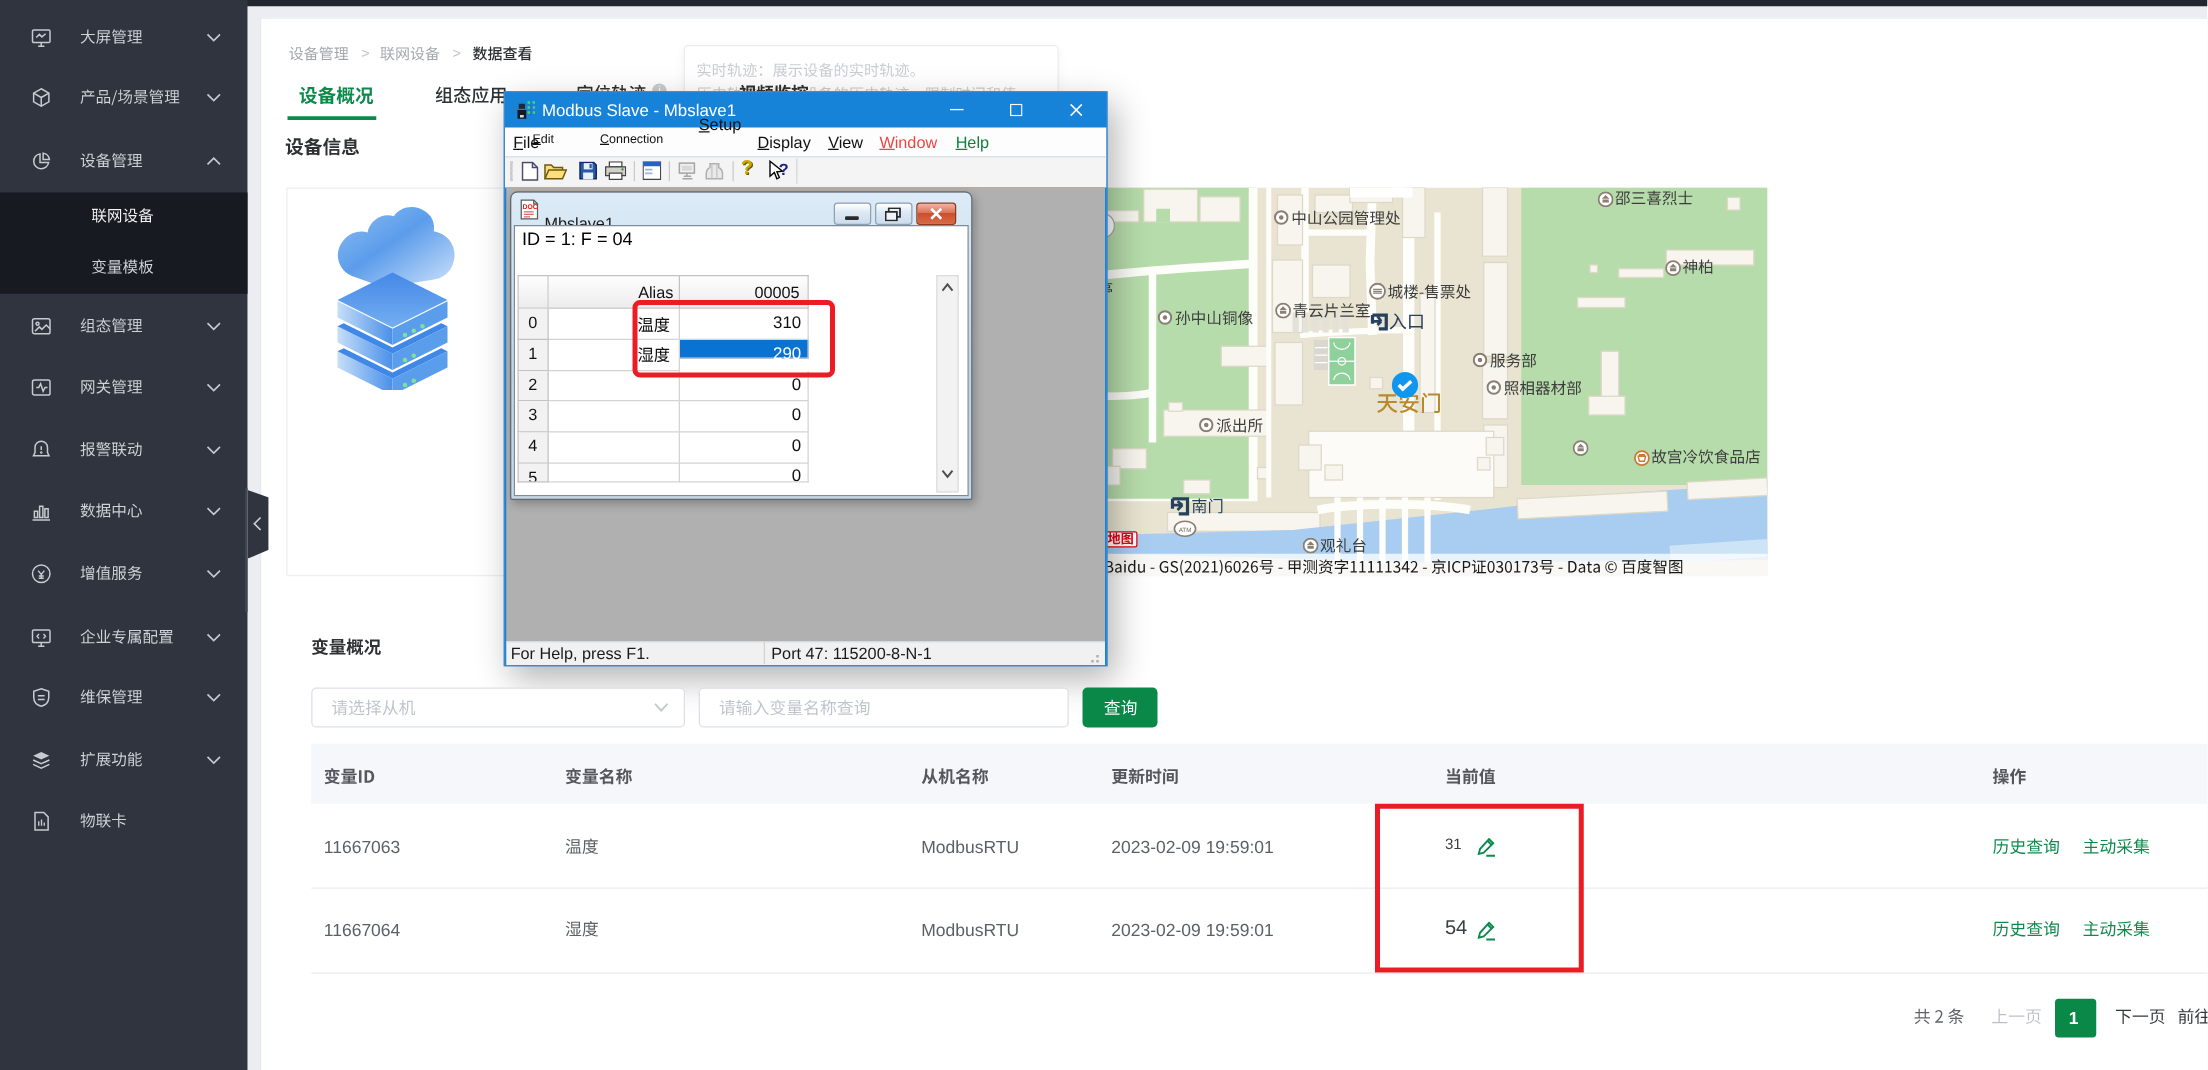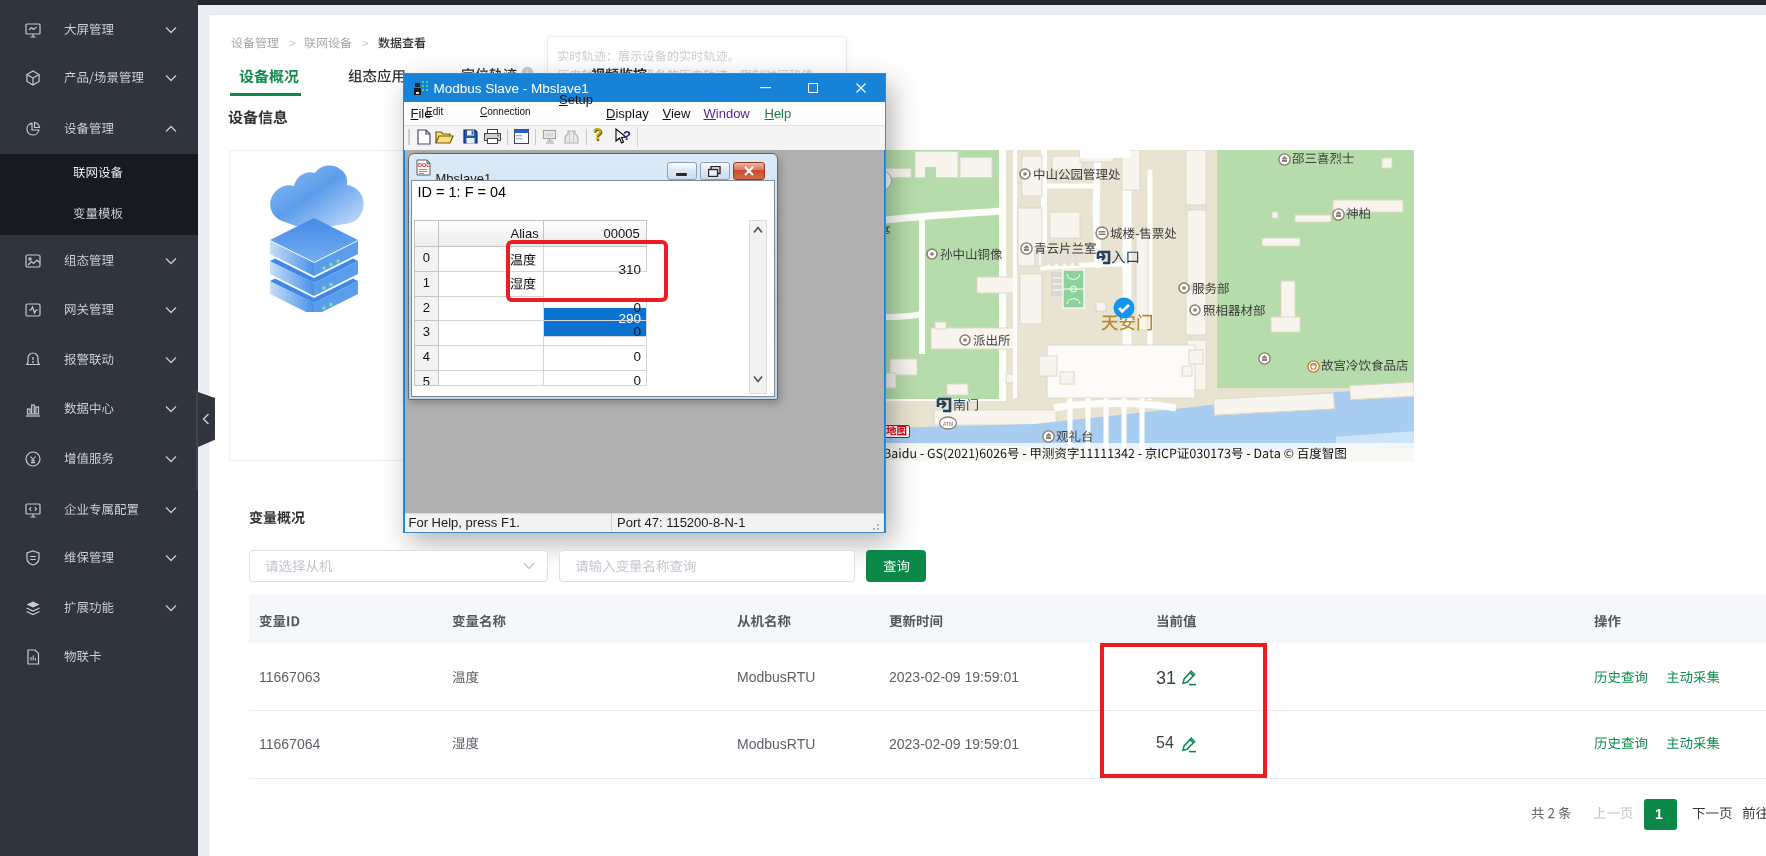--- a/index.html
+++ b/index.html
@@ -446,21 +446,21 @@
 <svg class="abs" style="left:855.5px;top:83px" width="10" height="10">
     <path d="M0.5 0.5 L9.5 9.5 M9.5 0.5 L0.5 9.5" stroke="#fff" stroke-width="1.2"></path>
   </svg>
 <div class="abs" style="left:403.5px;top:102px;width:481.5px;height:23px;background:#fdfdfd"></div>
 <div class="abs" style="left:410.5px;top:106px;font-size:13px;color:#111"><span style="text-decoration:underline">F</span>ile</div>
 <div class="abs" style="left:426px;top:106px;font-size:10px;color:#111"><span style="text-decoration:underline">E</span>dit</div>
 <div class="abs" style="left:480.0px;top:106px;font-size:10px;color:#111"><span style="text-decoration:underline">C</span>onnection</div>
 <div class="abs" style="left:559.0px;top:92px;font-size:13px;color:#111"><span style="text-decoration:underline">S</span>etup</div>
 <div class="abs" style="left:606.0px;top:106px;font-size:13px;color:#111"><span style="text-decoration:underline">D</span>isplay</div>
 <div class="abs" style="left:662.5px;top:106px;font-size:13px;color:#111"><span style="text-decoration:underline">V</span>iew</div>
-<div class="abs" style="left:703.5px;top:106px;font-size:13px;color:#4c1d95"><span style="text-decoration:underline">W</span>indow</div>
+<div class="abs" style="left:703.5px;top:106px;font-size:13px;color:#ef4444"><span style="text-decoration:underline">W</span>indow</div>
 <div class="abs" style="left:764.5px;top:106px;font-size:13px;color:#15803d"><span style="text-decoration:underline">H</span>elp</div>
 <div class="abs" style="left:403.5px;top:125px;width:481.5px;height:25px;background:#f4f4f4;border-top:1px solid #e2e2e2"></div>
 <div class="abs" style="left:407.5px;top:129px;width:1px;height:16px;background:#c9c9c9;border-right:2px dotted #cfcfcf"></div>
 <svg class="abs" style="left:416.5px;top:129px" width="14" height="16">
     <path d="M1 1 h8 l4 4 v10 h-12 z" fill="#fff" stroke="#4a4a6a" stroke-width="1.2"></path>
     <path d="M9 1 v4 h4" fill="none" stroke="#4a4a6a" stroke-width="1.2"></path>
   </svg>
 <svg class="abs" style="left:434.5px;top:130px" width="19" height="14">
     <path d="M1 13 V2 h5 l2 2 h7 v2" fill="#fede7b" stroke="#6a5a12" stroke-width="1.2"></path>
     <path d="M1 13 L4 6 h14 l-3 7 z" fill="#fede7b" stroke="#6a5a12" stroke-width="1.2"></path>
@@ -527,30 +527,30 @@
 <div class="abs" style="left:413.5px;top:219.5px;width:25.5px;height:27.5px;background:linear-gradient(#fefefe,#ececec);border:1px solid #c3c3c3"></div>
 <div class="abs" style="left:439.0px;top:219.5px;width:105px;height:27.5px;background:linear-gradient(#fefefe,#ececec);border:1px solid #c3c3c3;border-left:none"></div>
 <div class="abs" style="left:544.0px;top:219.5px;width:103px;height:27.5px;background:linear-gradient(#fefefe,#ececec);border:1px solid #c3c3c3;border-left:none"></div>
 <div class="abs" style="left:510.5px;top:226.0px;font-size:13px;color:#111">Alias</div>
 <div class="abs" style="left:603.5px;top:226.0px;font-size:13px;color:#111">00005</div>
 <div class="abs" style="left:413.5px;top:247.0px;width:25.5px;height:24.8px;background:#f2f2f2;border:1px solid #c3c3c3;border-top:none;">
     <div style="text-align:center;font-size:13px;color:#111;margin-top:3px">0</div>
   </div>
 <div class="abs" style="left:439.0px;top:247.0px;width:105px;height:24.8px;border:1px solid #d4d4d4;border-top:none;border-left:none;"></div>
 <div class="abs" style="left:544.0px;top:247.0px;width:103px;height:24.8px;border:1px solid #d4d4d4;border-top:none;border-left:none;">
-    <div style="text-align:right;padding-right:5px;font-size:13.5px;color:#111;margin-top:15px">310</div>
+    <div style="text-align:right;padding-right:5px;font-size:13.5px;color:#111;margin-top:3px">310</div>
   </div>
 <svg style="position:absolute;left:510.0px;top:248.5px" width="26.0" height="20.2" viewBox="0 -15.60 26.0 20.15">
     <path fill="#111" d="M5.8 -7.5H10.2V-6.2H5.8ZM5.8 -9.5H10.2V-8.3H5.8ZM4.9 -10.3V-5.4H11.2V-10.3ZM1.3 -10.1C2.1 -9.7 3.1 -9.1 3.6 -8.7L4.2 -9.5C3.7 -9.9 2.6 -10.4 1.8 -10.8ZM0.5 -6.5C1.3 -6.1 2.4 -5.5 2.9 -5.1L3.4 -5.9C2.9 -6.3 1.8 -6.9 1 -7.2ZM0.8 0.2 1.7 0.8C2.4 -0.4 3.2 -2 3.9 -3.4L3.2 -4C2.5 -2.5 1.5 -0.8 0.8 0.2ZM3.3 -0.2V0.7H12.5V-0.2H11.6V-4.3H4.4V-0.2ZM5.3 -0.2V-3.4H6.6V-0.2ZM7.4 -0.2V-3.4H8.6V-0.2ZM9.4 -0.2V-3.4H10.7V-0.2ZM18 -8.4V-7.2H15.9V-6.4H18V-4.3H23.1V-6.4H25.2V-7.2H23.1V-8.4H22.1V-7.2H19V-8.4ZM22.1 -6.4V-5.1H19V-6.4ZM22.8 -2.6C22.3 -2 21.5 -1.4 20.5 -1C19.6 -1.4 18.9 -2 18.3 -2.6ZM16.1 -3.4V-2.6H17.8L17.4 -2.5C17.9 -1.7 18.6 -1.1 19.5 -0.6C18.2 -0.2 16.9 0 15.5 0.1C15.6 0.4 15.8 0.7 15.9 1C17.5 0.8 19.1 0.5 20.5 -0.1C21.8 0.5 23.3 0.8 24.9 1C25.1 0.8 25.3 0.4 25.5 0.2C24.1 0.1 22.7 -0.2 21.6 -0.6C22.7 -1.2 23.7 -2 24.3 -3.2L23.7 -3.5L23.5 -3.4ZM19.1 -10.8C19.3 -10.4 19.5 -10 19.7 -9.6H14.6V-6.1C14.6 -4.1 14.5 -1.4 13.5 0.6C13.7 0.7 14.2 0.9 14.4 1C15.4 -1 15.6 -4 15.6 -6.1V-8.7H25.3V-9.6H20.8C20.6 -10 20.4 -10.6 20.1 -11Z"></path>
   </svg>
 <div class="abs" style="left:413.5px;top:271.8px;width:25.5px;height:24.8px;background:#f2f2f2;border:1px solid #c3c3c3;border-top:none;">
     <div style="text-align:center;font-size:13px;color:#111;margin-top:3px">1</div>
   </div>
 <div class="abs" style="left:439.0px;top:271.8px;width:105px;height:24.8px;border:1px solid #d4d4d4;border-top:none;border-left:none;"></div>
-<div class="abs" style="left:544.0px;top:271.8px;width:103px;height:29px;border:1px solid #d4d4d4;border-top:none;border-left:none;background:#0a72d0;margin-top:36px;">
+<div class="abs" style="left:544.0px;top:271.8px;width:103px;height:15px;border:1px solid #d4d4d4;border-top:none;border-left:none;background:#0a72d0;">
     <div style="text-align:right;padding-right:5px;font-size:13.5px;color:#fff;margin-top:3px">290</div>
   </div>
 <svg style="position:absolute;left:510.0px;top:273.3px" width="26.0" height="20.2" viewBox="0 -15.60 26.0 20.15">
     <path fill="#111" d="M5.6 -7.4H10.6V-6.1H5.6ZM5.6 -9.5H10.6V-8.2H5.6ZM4.7 -10.4V-5.3H11.6V-10.4ZM4.1 -3.9C4.7 -2.9 5.1 -1.7 5.3 -0.9L6.1 -1.2C6 -2 5.5 -3.2 4.9 -4.1ZM11.3 -4.2C11 -3.3 10.4 -1.9 10 -1.1L10.7 -0.9C11.2 -1.6 11.8 -2.9 12.2 -3.9ZM1.2 -10.1C2 -9.7 3 -9.1 3.4 -8.6L4 -9.4C3.5 -9.9 2.5 -10.4 1.7 -10.8ZM0.5 -6.6C1.3 -6.3 2.3 -5.7 2.8 -5.2L3.4 -6C2.8 -6.4 1.8 -7 1.1 -7.3ZM0.8 0.2 1.7 0.8C2.3 -0.4 3 -2.1 3.5 -3.4L2.8 -4C2.2 -2.5 1.4 -0.8 0.8 0.2ZM8.8 -4.9V-0.2H7.4V-4.9H6.6V-0.2H3.4V0.7H12.5V-0.2H9.7V-4.9ZM18 -8.4V-7.2H15.9V-6.4H18V-4.3H23.1V-6.4H25.2V-7.2H23.1V-8.4H22.1V-7.2H19V-8.4ZM22.1 -6.4V-5.1H19V-6.4ZM22.8 -2.6C22.3 -2 21.5 -1.4 20.5 -1C19.6 -1.4 18.9 -2 18.3 -2.6ZM16.1 -3.4V-2.6H17.8L17.4 -2.5C17.9 -1.7 18.6 -1.1 19.5 -0.6C18.2 -0.2 16.9 0 15.5 0.1C15.6 0.4 15.8 0.7 15.9 1C17.5 0.8 19.1 0.5 20.5 -0.1C21.8 0.5 23.3 0.8 24.9 1C25.1 0.8 25.3 0.4 25.5 0.2C24.1 0.1 22.7 -0.2 21.6 -0.6C22.7 -1.2 23.7 -2 24.3 -3.2L23.7 -3.5L23.5 -3.4ZM19.1 -10.8C19.3 -10.4 19.5 -10 19.7 -9.6H14.6V-6.1C14.6 -4.1 14.5 -1.4 13.5 0.6C13.7 0.7 14.2 0.9 14.4 1C15.4 -1 15.6 -4 15.6 -6.1V-8.7H25.3V-9.6H20.8C20.6 -10 20.4 -10.6 20.1 -11Z"></path>
   </svg>
 <div class="abs" style="left:413.5px;top:296.6px;width:25.5px;height:24.8px;background:#f2f2f2;border:1px solid #c3c3c3;border-top:none;">
     <div style="text-align:center;font-size:13px;color:#111;margin-top:3px">2</div>
   </div>
 <div class="abs" style="left:439.0px;top:296.6px;width:105px;height:24.8px;border:1px solid #d4d4d4;border-top:none;border-left:none;"></div>
 <div class="abs" style="left:544.0px;top:296.6px;width:103px;height:24.8px;border:1px solid #d4d4d4;border-top:none;border-left:none;">
@@ -634,21 +634,21 @@
     <path fill="#54575d" d="M7.5 -9.8H10V-9H7.5ZM6.1 -11V-7.8H11.4V-11ZM6.1 -6.3H7.2V-5.3H6.1ZM10.3 -6.3H11.4V-5.3H10.3ZM1.8 -11.5V-8.9H0.5V-7.4H1.8V-5L0.3 -4.6L0.7 -3L1.8 -3.4V-0.6C1.8 -0.4 1.8 -0.4 1.6 -0.4C1.5 -0.4 1.1 -0.4 0.8 -0.4C0.9 0 1.1 0.7 1.2 1.1C1.9 1.1 2.5 1 2.8 0.8C3.2 0.5 3.3 0.1 3.3 -0.6V-3.9L4.6 -4.3L4.3 -5.8L3.3 -5.5V-7.4H4.5V-8.9H3.3V-11.5ZM4.7 -3.3V-2H7.2C6.3 -1.2 5 -0.6 3.7 -0.2C4 0.1 4.5 0.6 4.7 1C5.9 0.6 7.1 -0.1 8 -0.9V1.2H9.5V-1C10.3 -0.2 11.2 0.5 12.2 0.9C12.4 0.5 12.9 -0 13.2 -0.3C12.1 -0.7 11 -1.3 10.2 -2H12.9V-3.3H9.5V-4.1H12.7V-7.4H9V-4.2H8.5V-7.4H4.9V-4.1H8V-3.3ZM20.5 -11.3C19.8 -9.4 18.8 -7.4 17.6 -6.2C17.9 -6 18.6 -5.4 18.8 -5.1C19.4 -5.8 20 -6.7 20.6 -7.7H21.1V1.2H22.8V-1.8H26.5V-3.3H22.8V-4.8H26.3V-6.3H22.8V-7.7H26.6V-9.3H21.4C21.6 -9.8 21.8 -10.4 22 -10.9ZM16.9 -11.4C16.2 -9.5 15 -7.6 13.8 -6.3C14.1 -5.9 14.5 -5 14.7 -4.6C15 -4.9 15.3 -5.2 15.5 -5.6V1.2H17.2V-8.1C17.7 -9 18.1 -10 18.5 -10.9Z"></path>
   </svg>
 <div class="abs" style="left:249px;top:710px;width:1517px;height:1px;background:#e9ecf0"></div>
 <div class="abs" style="left:249px;top:778px;width:1517px;height:1px;background:#e9ecf0"></div>
 <div class="abs" style="left:259px;top:669px;font-size:14px;color:#5c5f66">11667063</div>
 <svg style="position:absolute;left:452.0px;top:665.6px" width="27.0" height="20.9" viewBox="0 -16.20 27.0 20.93">
     <path fill="#5c5f66" d="M6 -7.8H10.6V-6.4H6ZM6 -9.9H10.6V-8.6H6ZM5.1 -10.7V-5.6H11.6V-10.7ZM1.3 -10.4C2.2 -10.1 3.3 -9.4 3.8 -9L4.3 -9.8C3.8 -10.3 2.7 -10.8 1.9 -11.2ZM0.5 -6.8C1.4 -6.4 2.5 -5.8 3 -5.3L3.6 -6.1C3 -6.6 1.9 -7.2 1.1 -7.5ZM0.9 0.2 1.7 0.9C2.5 -0.4 3.4 -2.1 4 -3.5L3.3 -4.1C2.6 -2.6 1.6 -0.8 0.9 0.2ZM3.5 -0.2V0.7H13V-0.2H12.1V-4.4H4.6V-0.2ZM5.5 -0.2V-3.5H6.8V-0.2ZM7.6 -0.2V-3.5H9V-0.2ZM9.8 -0.2V-3.5H11.1V-0.2ZM18.7 -8.7V-7.5H16.5V-6.7H18.7V-4.4H24V-6.7H26.1V-7.5H24V-8.7H23V-7.5H19.7V-8.7ZM23 -6.7V-5.3H19.7V-6.7ZM23.7 -2.7C23.1 -2 22.3 -1.5 21.3 -1.1C20.4 -1.5 19.6 -2.1 19 -2.7ZM16.7 -3.6V-2.7H18.5L18 -2.6C18.6 -1.8 19.3 -1.2 20.2 -0.6C18.9 -0.2 17.5 0 16.1 0.1C16.2 0.4 16.4 0.8 16.5 1C18.2 0.8 19.8 0.5 21.3 -0.1C22.6 0.5 24.2 0.9 25.9 1.1C26 0.8 26.3 0.4 26.5 0.2C25 0.1 23.6 -0.2 22.4 -0.6C23.6 -1.3 24.6 -2.1 25.2 -3.3L24.6 -3.6L24.4 -3.6ZM19.9 -11.2C20.1 -10.8 20.3 -10.4 20.4 -10H15.2V-6.3C15.2 -4.3 15.1 -1.4 14 0.6C14.3 0.7 14.7 0.9 14.9 1.1C16 -1.1 16.2 -4.2 16.2 -6.3V-9H26.3V-10H21.6C21.4 -10.4 21.1 -11 20.9 -11.4Z"></path>
   </svg>
 <div class="abs" style="left:737px;top:669px;font-size:14px;color:#5c5f66">ModbusRTU</div>
 <div class="abs" style="left:889px;top:669px;font-size:14px;color:#5c5f66">2023-02-09 19:59:01</div>
-<div class="abs" style="left:1156px;top:667.5px;font-size:18px;color:#3c3f45">31</div>
+<div class="abs" style="left:1156px;top:667.5px;font-size:12px;color:#3c3f45">31</div>
 <svg class="abs" style="left:1181px;top:668px" width="17" height="18" viewBox="0 0 17 18">
 <g stroke="#0b8a4b" stroke-width="1.5" fill="none">
       <path d="M10.2 3.2 l3.4 3.4 L6 14.2 l-4 1 1-4 z"></path>
       <path d="M9 4.6 l3.2 3.2"></path>
     </g>
 <rect x="8" y="15.8" width="7" height="1.6" fill="#0b8a4b"></rect>
   </svg>
 <svg style="position:absolute;left:1594.0px;top:665.6px" width="54.0" height="20.9" viewBox="0 -16.20 54.0 20.93">
     <path fill="#0b8a4b" d="M1.6 -10.7V-6.4C1.6 -4.3 1.5 -1.5 0.5 0.5C0.7 0.6 1.2 0.9 1.4 1C2.4 -1.1 2.6 -4.2 2.6 -6.4V-9.7H12.8V-10.7ZM6.7 -9C6.7 -8.2 6.6 -7.5 6.6 -6.8H3.4V-5.8H6.5C6.3 -3.2 5.5 -1 2.9 0.3C3.1 0.4 3.4 0.8 3.5 1C6.4 -0.4 7.2 -2.8 7.5 -5.8H11C10.9 -2.1 10.6 -0.6 10.2 -0.3C10.1 -0.1 9.9 -0.1 9.7 -0.1C9.4 -0.1 8.5 -0.1 7.7 -0.2C7.9 0.1 8 0.5 8 0.8C8.8 0.9 9.6 0.9 10.1 0.9C10.6 0.8 10.8 0.7 11.1 0.4C11.6 -0.2 11.9 -1.8 12.1 -6.3C12.1 -6.4 12.1 -6.8 12.1 -6.8H7.6C7.7 -7.5 7.7 -8.2 7.7 -9ZM16.1 -8.2H19.8V-5.7H16.1ZM20.8 -8.2H24.4V-5.7H20.8ZM16.7 -4.3 15.8 -3.9C16.3 -2.8 17 -1.9 17.8 -1.2C17 -0.7 15.8 -0.2 14.1 0.2C14.3 0.4 14.6 0.9 14.7 1.1C16.5 0.6 17.8 0.1 18.7 -0.6C20.5 0.5 22.9 0.9 26 1.1C26.1 0.7 26.3 0.3 26.5 0C23.5 -0.1 21.2 -0.4 19.5 -1.3C20.4 -2.3 20.7 -3.5 20.8 -4.7H25.4V-9.2H20.8V-11.3H19.8V-9.2H15.2V-4.7H19.7C19.7 -3.7 19.4 -2.7 18.6 -1.9C17.8 -2.5 17.2 -3.3 16.7 -4.3ZM31 -2.9H36.5V-1.8H31ZM31 -4.8H36.5V-3.6H31ZM30 -5.5V-1.1H37.5V-5.5ZM28 -0.3V0.6H39.6V-0.3ZM33.2 -11.3V-9.6H27.8V-8.7H32.1C31 -7.5 29.1 -6.3 27.5 -5.7C27.7 -5.5 28 -5.2 28.1 -4.9C30 -5.6 32 -7.1 33.2 -8.7V-5.9H34.2V-8.7C35.5 -7.1 37.5 -5.7 39.3 -5C39.5 -5.3 39.8 -5.7 40 -5.9C38.3 -6.4 36.5 -7.5 35.3 -8.7H39.7V-9.6H34.2V-11.3ZM42 -10.5C42.7 -9.8 43.5 -9 43.9 -8.4L44.6 -9.1C44.2 -9.6 43.4 -10.5 42.7 -11.1ZM41.1 -7.1V-6.1H43V-1.5C43 -0.9 42.6 -0.5 42.3 -0.3C42.5 -0.1 42.8 0.3 42.8 0.5C43.1 0.3 43.4 -0 45.7 -1.7C45.6 -1.9 45.4 -2.3 45.4 -2.6L44 -1.6V-7.1ZM47.3 -11.3C46.8 -9.6 45.8 -7.9 44.7 -6.8C45 -6.7 45.4 -6.4 45.6 -6.2C46.1 -6.8 46.7 -7.5 47.1 -8.4H52.2C52 -2.7 51.8 -0.6 51.4 -0.1C51.2 0 51.1 0.1 50.8 0.1C50.5 0.1 49.8 0.1 48.9 0C49.1 0.3 49.2 0.7 49.3 1C50 1 50.8 1.1 51.2 1C51.7 1 52 0.8 52.3 0.4C52.8 -0.2 53 -2.4 53.2 -8.8C53.2 -8.9 53.2 -9.3 53.2 -9.3H47.6C47.9 -9.9 48.2 -10.5 48.4 -11.1ZM49.6 -3.9V-2.5H47.2V-3.9ZM49.6 -4.8H47.2V-6.2H49.6ZM46.3 -7.1V-0.8H47.2V-1.6H50.5V-7.1Z"></path>
   </svg>

